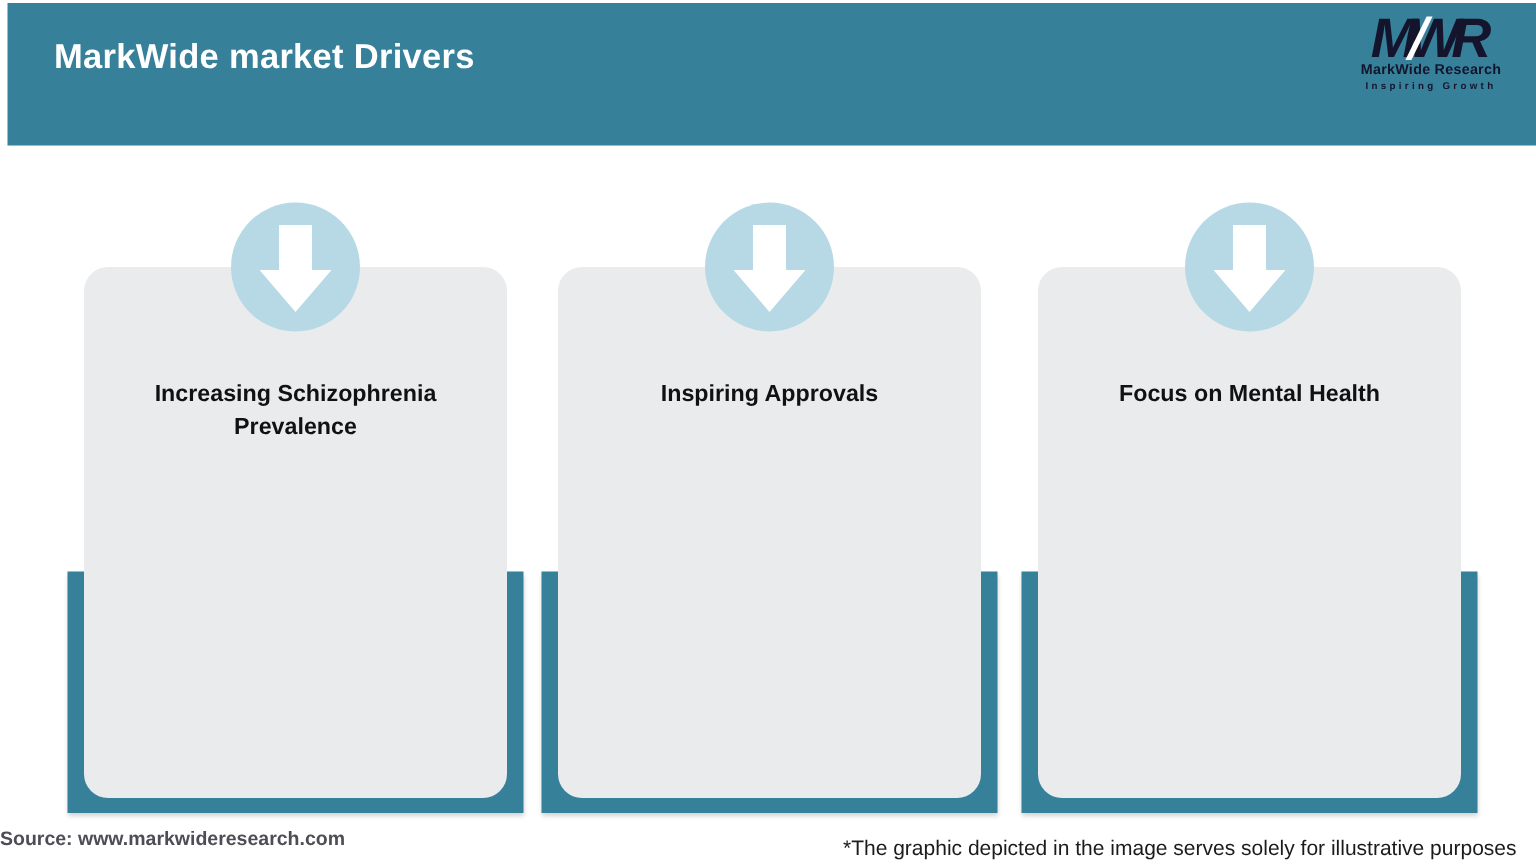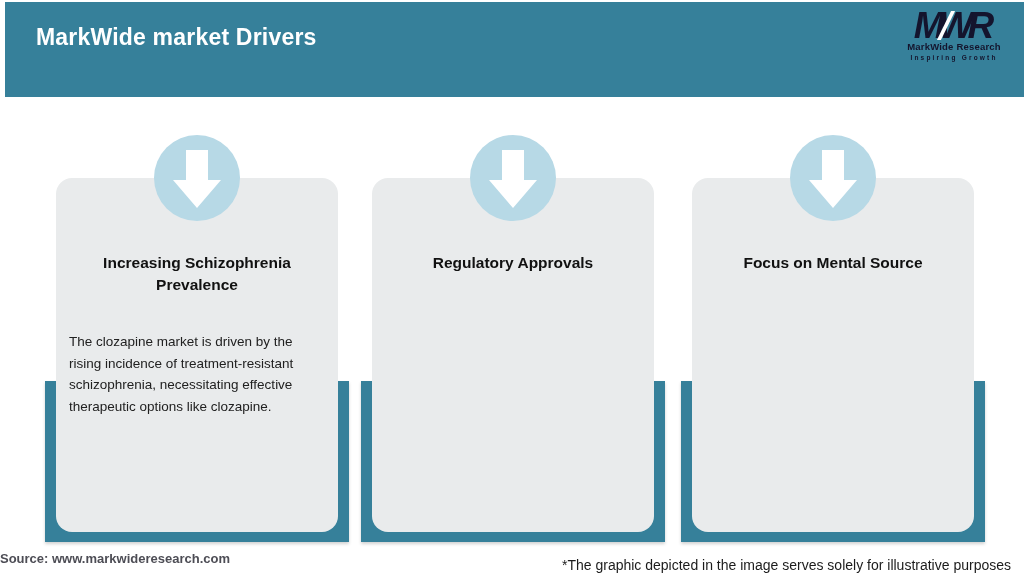--- a/index.html
+++ b/index.html
@@ -86,45 +86,44 @@
       </div>
       <div class="logo-name">MarkWide Research</div>
       <div class="logo-tagline">Inspiring Growth</div>
     </div>
   </header>
 
   <section class="col col-1">
     <div class="band"></div>
     <div class="card">
       <div class="card-title">Increasing Schizophrenia Prevalence</div>
-      <div class="card-desc">The clozapine market is driven by the rising incidence of treatment-resistant schizophrenia, necessitating effective therapeutic options like clozapine.</div>
     </div>
     <div class="badge">
       <svg width="48" height="58" viewBox="0 0 48 58">
         <polygon points="13,0 35,0 35,30 48,30 24,58 0,30 13,30" fill="#ffffff"></polygon>
       </svg>
     </div>
   </section>
 
   <section class="col col-2">
     <div class="band"></div>
     <div class="card">
-      <div class="card-title">Regulatory Approvals</div>
+      <div class="card-title">Inspiring Approvals</div>
     </div>
     <div class="badge">
       <svg width="48" height="58" viewBox="0 0 48 58">
         <polygon points="13,0 35,0 35,30 48,30 24,58 0,30 13,30" fill="#ffffff"></polygon>
       </svg>
     </div>
   </section>
 
   <section class="col col-3">
     <div class="band"></div>
     <div class="card">
-      <div class="card-title">Focus on Mental Source</div>
+      <div class="card-title">Focus on Mental Health</div>
     </div>
     <div class="badge">
       <svg width="48" height="58" viewBox="0 0 48 58">
         <polygon points="13,0 35,0 35,30 48,30 24,58 0,30 13,30" fill="#ffffff"></polygon>
       </svg>
     </div>
   </section>
 
   <footer>
     <div class="source">Source: www.markwideresearch.com</div>

